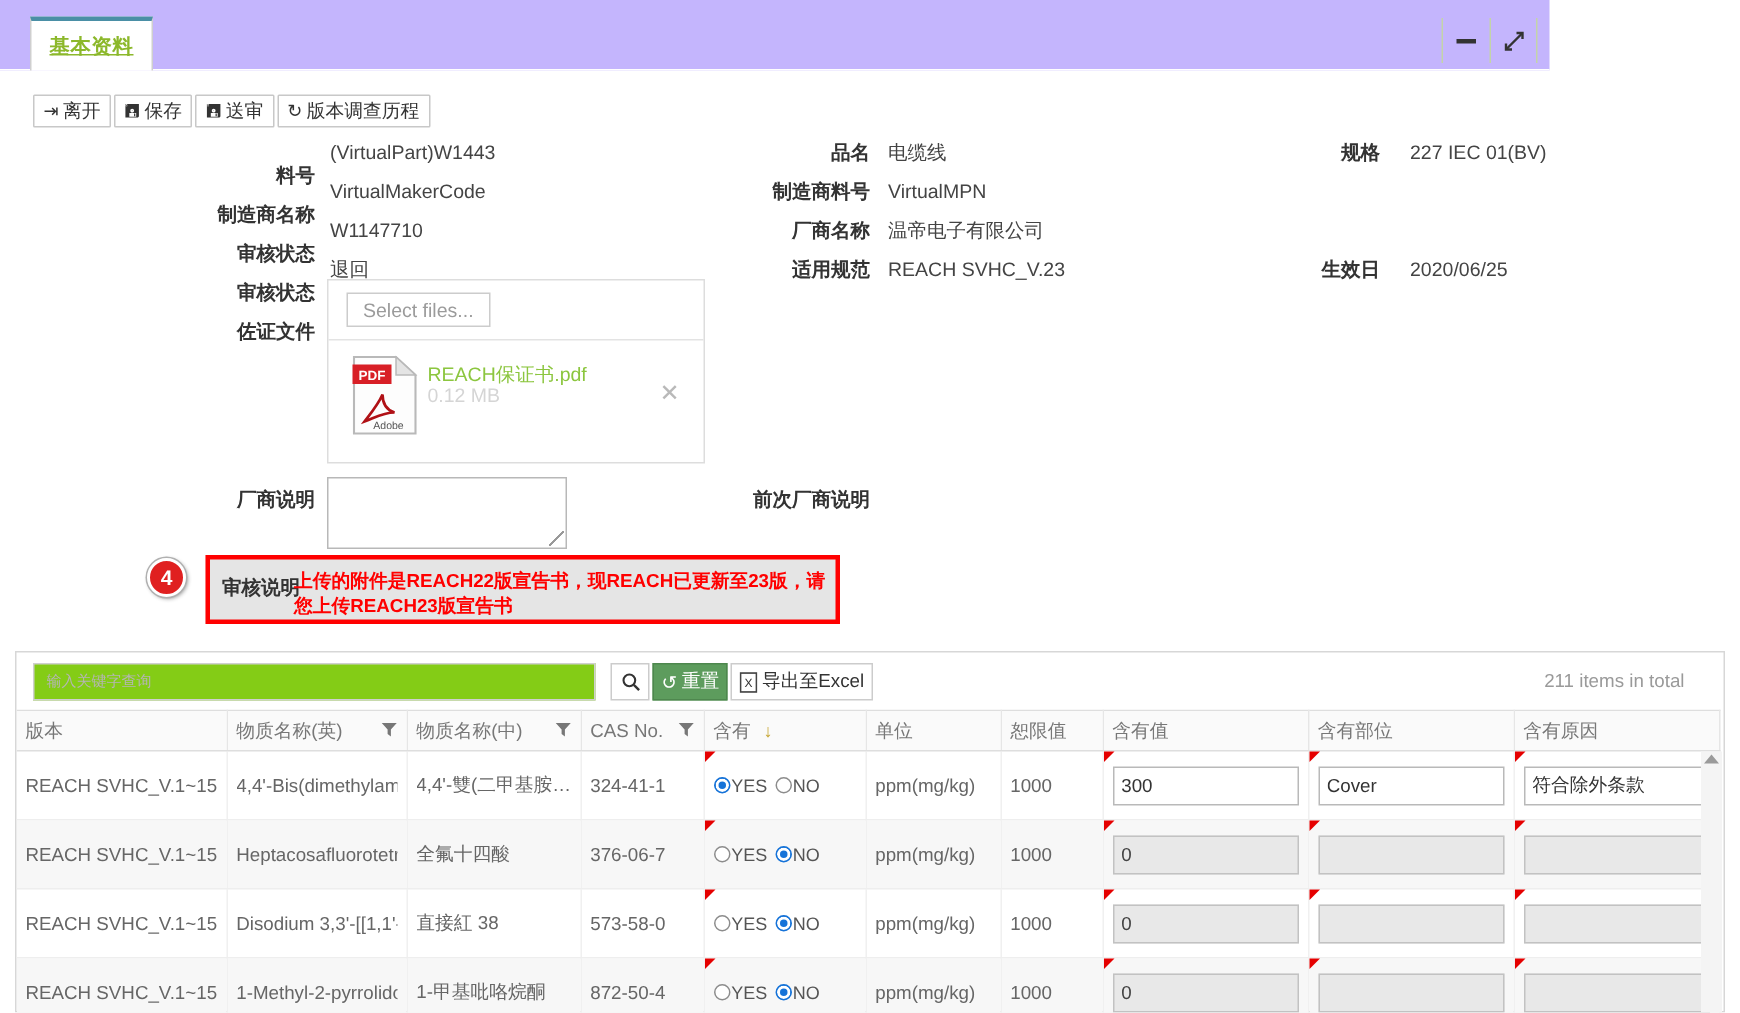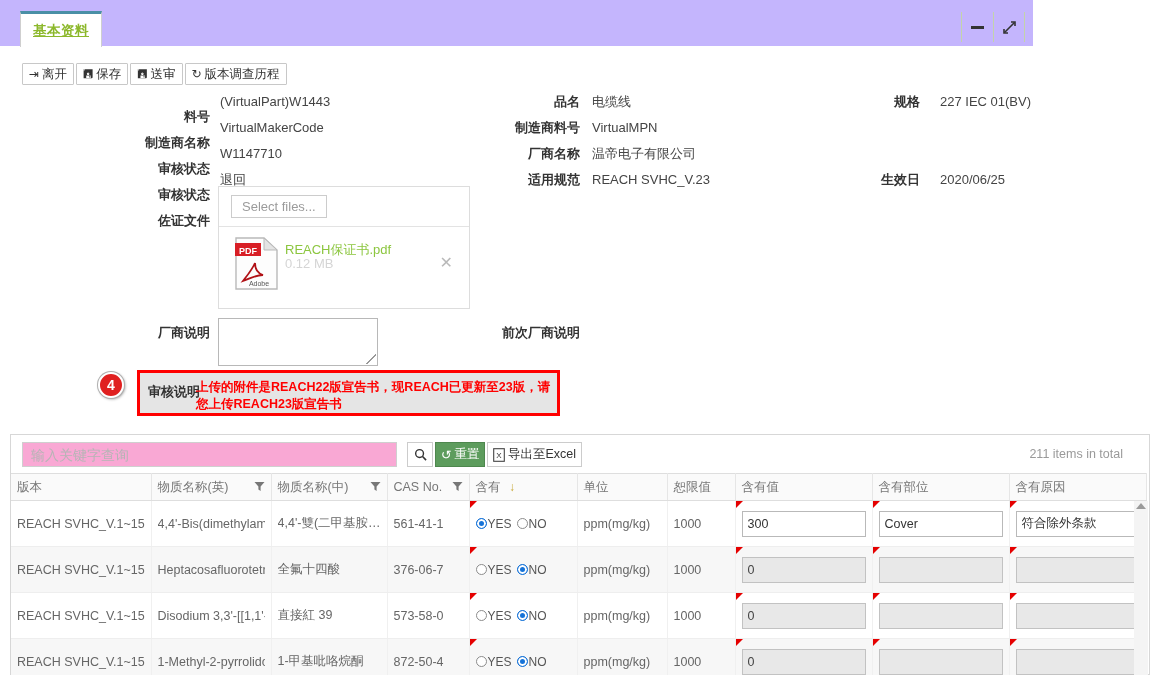--- a/index.html
+++ b/index.html
@@ -141,22 +141,22 @@
   
   .panel {
     position: absolute; left: 10px; top: 434px;
     width: 1140px; height: 241px;
     border: 1px solid #d7d7d7; background: #fff;
   }
   .gridtools { position: relative; height: 38px; padding: 7px 0 0 11px; }
   .searchwrap { position: absolute; left: 11px; top: 7px; }
   .searchinput {
     width: 375px; height: 25px;
-    border: 1px solid #cfcfcf; background: #f9a8d4;
-    padding: 0 8px; font-size: 14px; color: #444;
+    border: 1px solid #cfcfcf; background: #84cc16;
+    padding: 0 8px; font-size: 10px; color: #444;
     font-family: "Liberation Sans", sans-serif;
   }
   .searchinput::placeholder { color: #b5b5b5; }
   .gbtn {
     position: absolute; top: 7px; height: 25px;
     border: 1px solid #cccccc; background: #fff;
     display: flex; align-items: center; gap: 3px;
     padding: 0 5px; font-size: 12.5px; color: #333;
   }
   .gbtn.green { background: #5d9c5d; border-color: #4e874e; color: #fff; }
@@ -423,21 +423,21 @@
             <td class="c-ver">
               <span class="trunc">REACH SVHC_V.1~15</span>
             </td>
             <td class="c-en">
               <span class="trunc">4,4'-Bis(dimethylami</span>
             </td>
             <td class="c-cn">
               <span class="trunc">4,4'-雙(二甲基胺…</span>
             </td>
             <td class="c-cas">
-              <span class="trunc">561-41-1</span>
+              <span class="trunc">324-41-1</span>
             </td>
             <td class="c-has cellred">
               <span class="radios">
                 <span class="rwrap">
                   <i class="radio on"></i>
                   <span>YES</span>
                 </span>
                 <span class="rwrap">
                   <i class="radio"></i>
                   <span>NO</span>
@@ -504,21 +504,21 @@
           </tr>
 
           <tr>
             <td class="c-ver">
               <span class="trunc">REACH SVHC_V.1~15</span>
             </td>
             <td class="c-en">
               <span class="trunc">Disodium 3,3'-[[1,1'-</span>
             </td>
             <td class="c-cn">
-              <span class="trunc">直接紅 39</span>
+              <span class="trunc">直接紅 38</span>
             </td>
             <td class="c-cas">
               <span class="trunc">573-58-0</span>
             </td>
             <td class="c-has cellred">
               <span class="radios">
                 <span class="rwrap">
                   <i class="radio"></i>
                   <span>YES</span>
                 </span>

